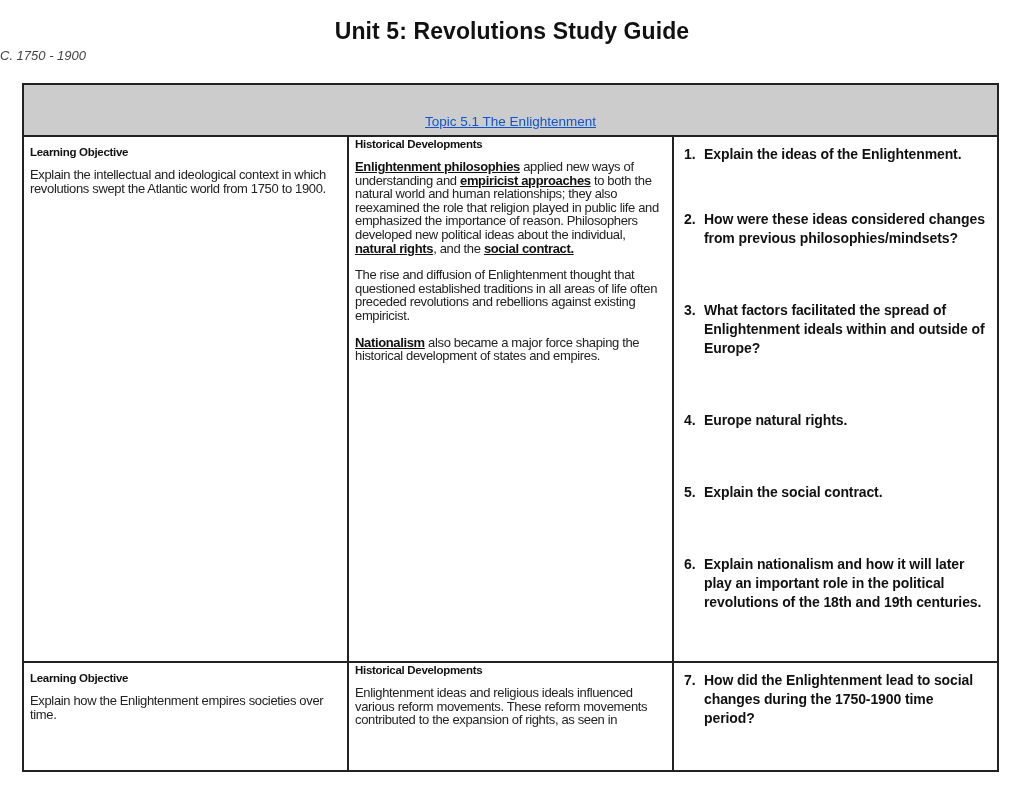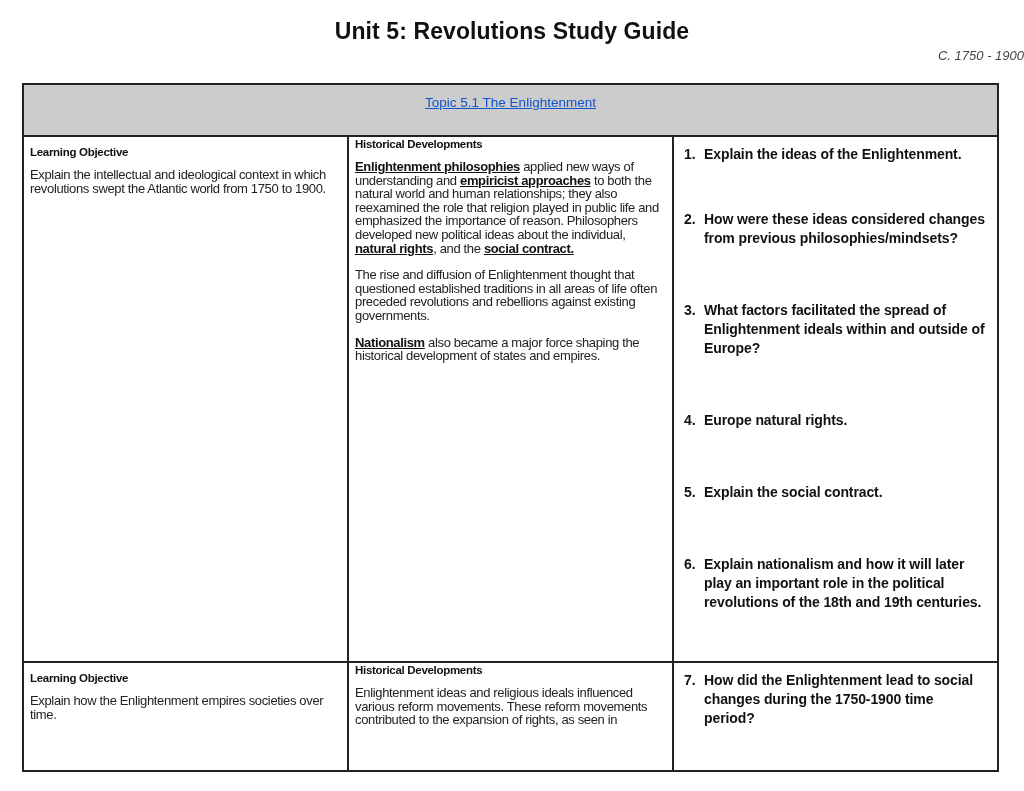--- a/index.html
+++ b/index.html
@@ -8,31 +8,31 @@
       font-family: "Liberation Sans", sans-serif; color: #000;
     }
     .page { position: relative; width: 1024px; height: 786px; }
     .title {
       position: absolute; left: 0; width: 1024px; top: 18px;
       text-align: center; font-size: 23px; font-weight: bold; color: #111;
       letter-spacing: 0.1px;
     }
     .subtitle {
       position: absolute; left: 0; width: 1024px; top: 48px;
-      text-align: right; font-size: 13px; font-style: italic; color: #444;
+      text-align: left; font-size: 13px; font-style: italic; color: #444;
     }
     table.guide {
       position: absolute; left: 22px; top: 83px; width: 977px;
       border-collapse: collapse; table-layout: fixed;
     }
     table.guide td {
       border: 2px solid #222; vertical-align: top;
     }
     .topic-row td {
-      background: #cccccc; height: 52px; text-align: center; padding-top: 8px;
+      background: #cccccc; height: 52px; text-align: center; padding-top: 27px;
     }
     .topic-link {
       color: #1155cc; text-decoration: underline; font-size: 13.5px;
     }
     .lo-cell { width: 135px; padding: 9px 6px 6px 6px; }
     .hd-cell { width: 210px; padding: 1px 6px 6px 6px; }
     .q-cell { padding: 7px 10px 6px 10px; }
     .cell-head {
       font-size: 11.5px; font-weight: bold; letter-spacing: -0.3px;
       margin-bottom: 10px; color: #111;
@@ -74,21 +74,21 @@
 
     <tr class="row1">
       <td class="lo-cell">
         <div class="cell-head">Learning Objective</div>
         <div class="cell-text">Explain the intellectual and ideological context in which revolutions swept the Atlantic world from 1750 to 1900.</div>
       </td>
       <td class="hd-cell">
         <div class="cell-head">Historical Developments</div>
         <div class="cell-text">
           <p><b>Enlightenment philosophies</b><span> applied new ways of understanding and </span><b>empiricist approaches</b><span> to both the natural world and human relationships; they also reexamined the role that religion played in public life and emphasized the importance of reason. Philosophers developed new political ideas about the individual, </span><b>natural rights</b><span>, and the </span><b>social contract.</b></p>
-          <p>The rise and diffusion of Enlightenment thought that questioned established traditions in all areas of life often preceded revolutions and rebellions against existing governments.</p>
+          <p>The rise and diffusion of Enlightenment thought that questioned established traditions in all areas of life often preceded revolutions and rebellions against existing empiricist.</p>
           <p><b>Nationalism</b><span> also became a major force shaping the historical development of states and empires.</span></p>
         </div>
       </td>
       <td class="q-cell">
         <ol class="questions">
           <li class="q1"><span class="num">1.</span><span>Explain the ideas of the Enlightenment.</span></li>
           <li class="q2"><span class="num">2.</span><span>How were these ideas considered changes from previous philosophies/mindsets?</span></li>
           <li class="q3"><span class="num">3.</span><span>What factors facilitated the spread of Enlightenment ideals within and outside of Europe?</span></li>
           <li class="q4"><span class="num">4.</span><span>Europe natural rights.</span></li>
           <li class="q5"><span class="num">5.</span><span>Explain the social contract.</span></li>

